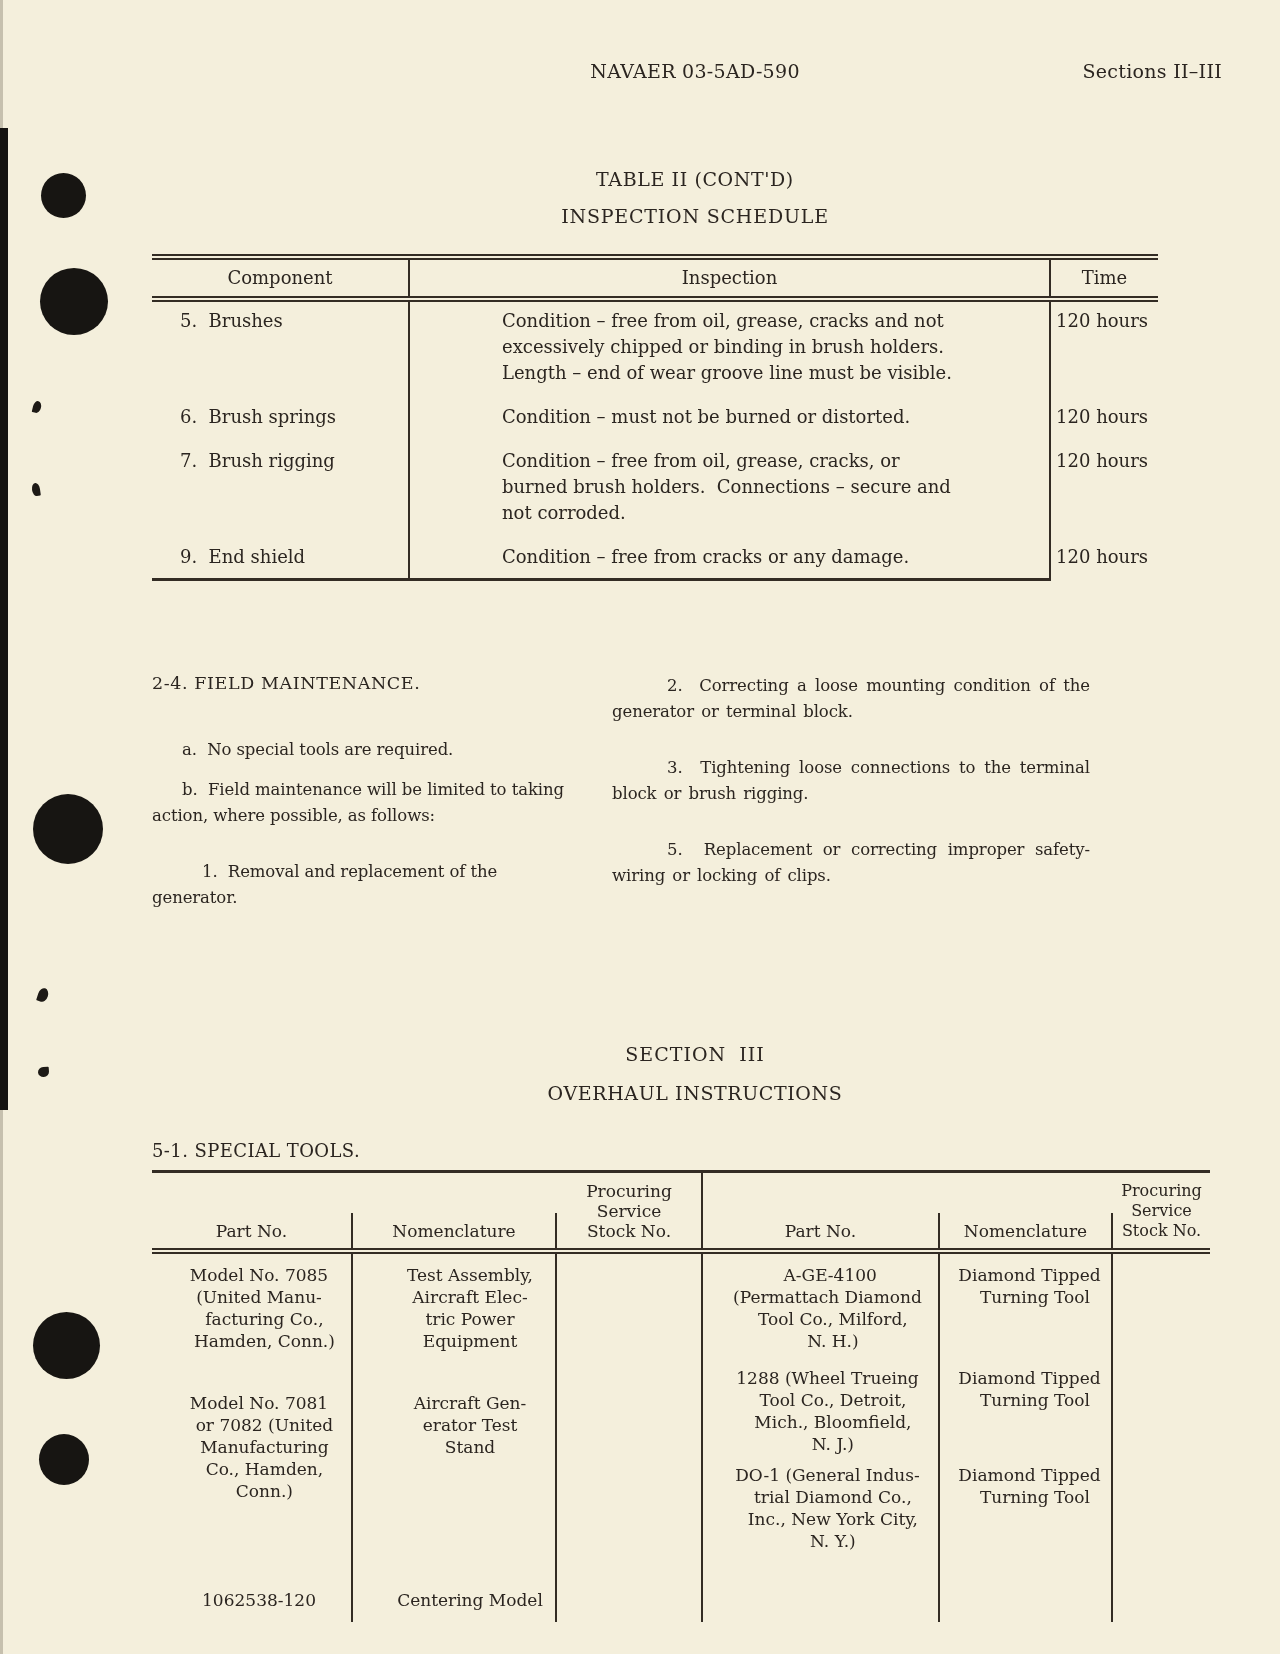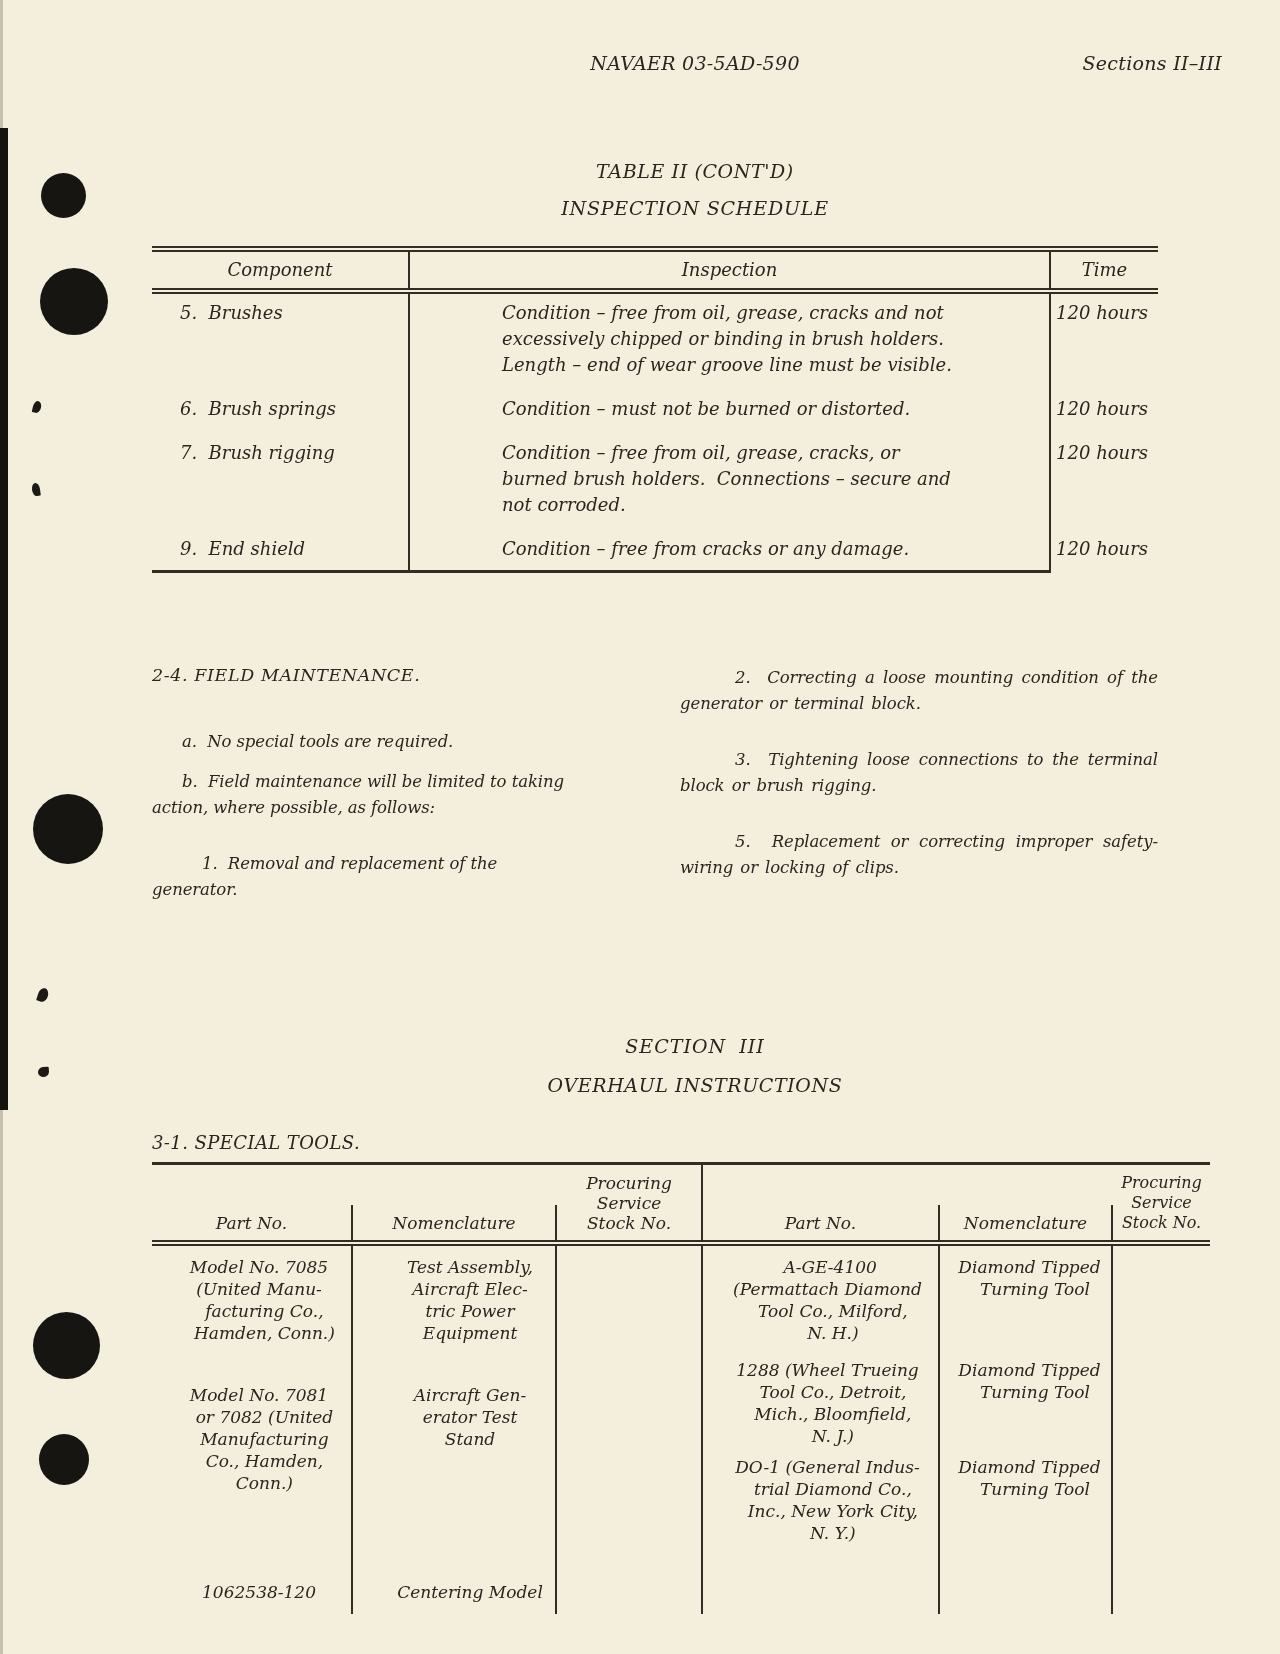--- a/index.html
+++ b/index.html
@@ -20,21 +20,21 @@
   .dot2{left:40px;top:268px;width:68px;height:67px;}
   .dot3{left:33px;top:794px;width:70px;height:70px;}
   .dot4{left:33px;top:1312px;width:67px;height:67px;}
   .dot5{left:39px;top:1434px;width:50px;height:51px;}
   .speck{position:absolute;background:#1d1a16;}
   .sp1{left:33px;top:401px;width:8px;height:12px;border-radius:60% 60% 60% 10%;transform:rotate(14deg);}
   .sp2{left:32px;top:483px;width:8px;height:13px;border-radius:60% 60% 10% 60%;transform:rotate(-8deg);}
   .sp3{left:38px;top:988px;width:10px;height:14px;border-radius:55% 55% 55% 8%;transform:rotate(18deg);}
   .sp4{left:38px;top:1067px;width:11px;height:10px;border-radius:50% 8% 50% 50%;transform:rotate(-4deg);}
 
-  .content{position:absolute;left:152px;top:0;width:1006px;font-style:italic;}
+  .content{position:absolute;left:152px;top:8px;width:1006px;}
 
   .header-row{position:relative;width:1086px;padding-top:52px;height:24px;}
   .doc-number{text-align:center;font-size:19px;letter-spacing:.3px;}
   .sections-label{position:absolute;right:16px;top:52px;font-size:19px;letter-spacing:.3px;}
 
   .center-wide{width:1086px;text-align:center;}
   .t2-title{margin-top:84px;font-size:19px;letter-spacing:.6px;}
   .t2-subtitle{margin-top:15px;font-size:19px;letter-spacing:.8px;}
 
   
@@ -54,21 +54,21 @@
   }
   .cell-borders td:nth-child(1),.cell-borders th:nth-child(1){border-right:2px solid #332c24;}
   .cell-borders td:nth-child(2),.cell-borders th:nth-child(2){border-right:2px solid #332c24;}
   td.comp{padding-left:28px;padding-bottom:12px;}
   td.insp{padding-left:92px;padding-bottom:12px;}
   td.time{text-align:right;padding-right:10px;}
   tr.lastrow td:nth-child(1),tr.lastrow td:nth-child(2){border-bottom:3px solid #332c24;padding-bottom:8px;}
 
   
   .fm{display:flex;margin-top:92px;width:1006px;}
-  .fm-left{width:412px;margin-right:116px;}
+  .fm-left{width:412px;margin-right:48px;}
   .fm-right{width:478px;}
   .fm-heading{font-size:17.5px;letter-spacing:.6px;margin-bottom:44px;}
   .para{font-size:16.5px;line-height:26px;letter-spacing:-.1px;}
   .fm-left .para-a{margin-bottom:14px;text-indent:30px;}
   .fm-left .para-b{margin-bottom:30px;text-indent:30px;text-align:justify;}
   .fm-left .item{text-indent:50px;}
   .fm-right .item{margin-bottom:30px;text-indent:55px;text-align:justify;word-spacing:2px;}
   .fm-right .item:last-child{margin-bottom:0;}
 
   .sec-title{margin-top:132px;font-size:19px;letter-spacing:1px;word-spacing:6px;}
@@ -170,21 +170,21 @@
       </div>
       <div class="fm-right">
         <div class="para item">2.&nbsp; Correcting a loose mounting condition of the generator or terminal block.</div>
         <div class="para item">3.&nbsp; Tightening loose connections to the terminal block or brush rigging.</div>
         <div class="para item">5.&nbsp; Replacement or correcting improper safety-wiring or locking of clips.</div>
       </div>
     </div>
 
     <div class="center-wide sec-title">SECTION III</div>
     <div class="center-wide sec-subtitle">OVERHAUL INSTRUCTIONS</div>
-    <div class="tools-heading">3-1. SPECIAL TOOLS.</div>
+    <div class="tools-heading">5-1. SPECIAL TOOLS.</div>
 
     <div class="tools">
       <div class="tools-header">
         <div class="tcol b w1 hcell">Part No.</div>
         <div class="tcol b w2 hcell">Nomenclature</div>
         <div class="tcol b w3 hcell">Procuring
 Service
 Stock No.</div>
         <div class="tcol b w4 hcell">Part No.</div>
         <div class="tcol b w5 hcell">Nomenclature</div>

